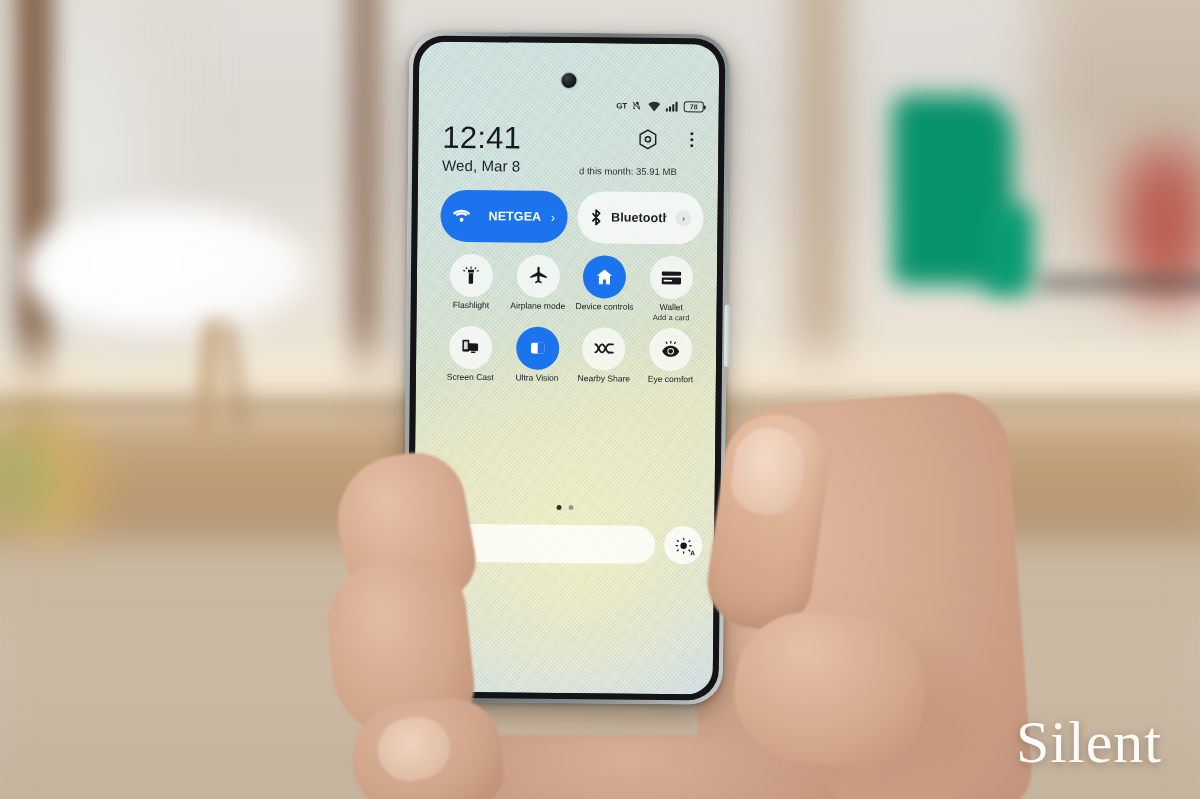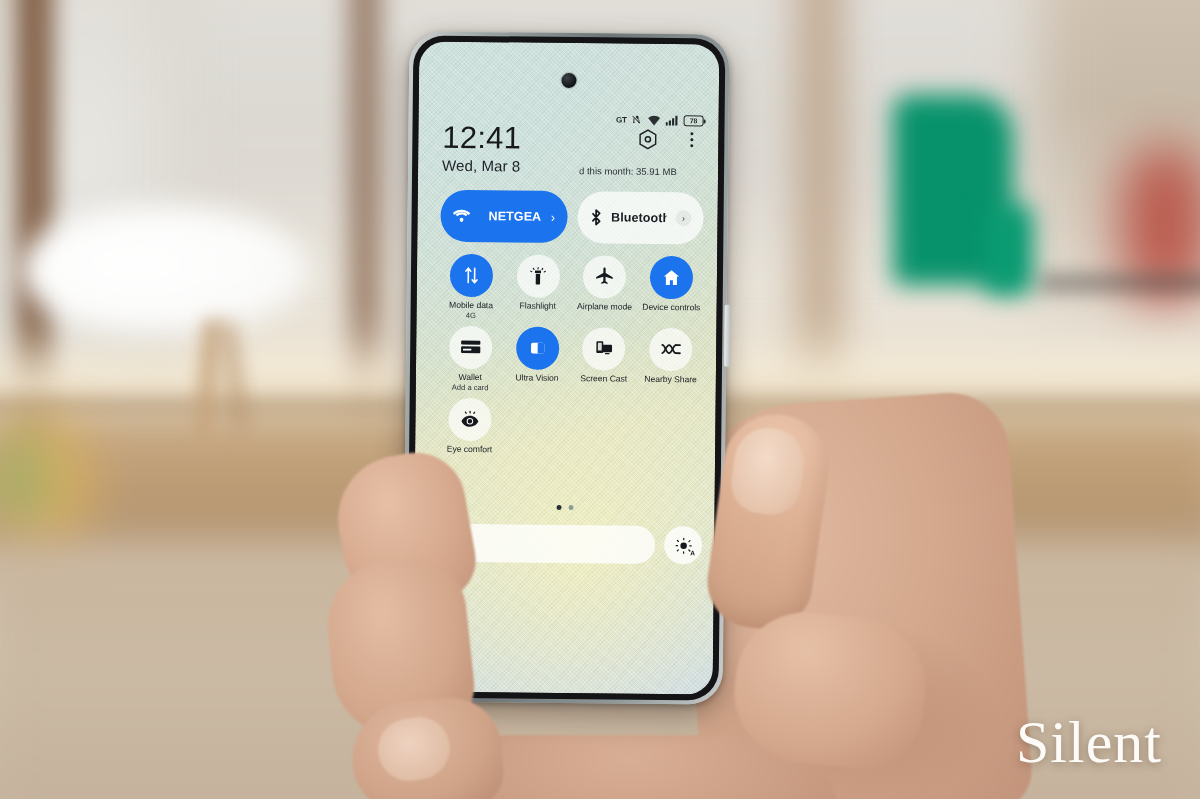--- a/index.html
+++ b/index.html
@@ -238,21 +238,21 @@
   .punch-hole {
     position: absolute; left: 50%; top: 30px; transform: translateX(-50%);
     width: 15px; height: 15px; border-radius: 50%;
     background: radial-gradient(circle at 35% 32%, #3c4247 0%, #14181b 60%, #0a0c0e 100%);
     box-shadow: 0 0 2px rgba(0,0,0,.6);
     z-index: 5;
   }
 
   
   .statusbar {
-    position: absolute; right: 15px; top: 71px;
+    position: absolute; right: 15px; top: 57px;
     display: flex; align-items: center; gap: 5px;
     z-index: 4;
   }
   .sb-text { font-size: 8px; font-weight: 700; color:#25282b; letter-spacing:-.3px; }
   .sb-ico { color:#22262a; display:flex; align-items:center; }
   .battery {
     width: 20px; height: 11px; border: 1.2px solid #25282b; border-radius: 3px;
     display:flex; align-items:center; justify-content:center; position:relative;
   }
   .battery::after{
@@ -456,30 +456,20 @@
             <path d="M3 5.5 11 14.5 7 18V2l4 3.5L3 14.5"></path>
           </svg>
         </span>
         <span class="pill-label">Bluetooth</span>
         <span class="chev">›</span>
       </div>
     </div>
 
     <div class="tiles">
 
-      <div class="tile">
-        <div class="tcircle on">
-          <svg width="19" height="19" viewBox="0 0 24 24" fill="none" stroke="#fff" stroke-width="2" stroke-linecap="round" stroke-linejoin="round">
-            <path d="M8 3v18M8 3 5 6.5M8 3l3 3.5"></path>
-            <path d="M16 21V3M16 21l3-3.5M16 21l-3-3.5"></path>
-          </svg>
-        </div>
-        <div class="tlabel">Mobile data</div>
-        <div class="tsub">4G</div>
-      </div>
 
 
       <div class="tile">
         <div class="tcircle off">
           <svg width="20" height="20" viewBox="0 0 24 24" fill="#15181c">
             <path d="M9.4 8.6h5.2v11.8a1 1 0 0 1-1 1h-3.2a1 1 0 0 1-1-1z"></path>
             <path d="M8.4 4.6h7.2v3.1H8.4z"></path>
             <rect x="11.4" y="0.3" width="1.3" height="3.2" rx=".6"></rect>
             <rect x="6.1" y="1.2" width="1.3" height="3" rx=".6" transform="rotate(-32 6.7 2.7)"></rect>
             <rect x="16.6" y="1.2" width="1.3" height="3" rx=".6" transform="rotate(32 17.2 2.7)"></rect>
@@ -516,40 +506,40 @@
             <rect x="1" y="7.8" width="22" height="7.8" rx="1.2"></rect>
             <rect x="3.2" y="10.6" width="9.5" height="1.9" fill="#fff"></rect>
           </svg>
         </div>
         <div class="tlabel">Wallet</div>
         <div class="tsub">Add a card</div>
       </div>
 
 
       <div class="tile">
-        <div class="tcircle on">
-          <svg width="19" height="19" viewBox="0 0 24 24">
-            <rect x="3.6" y="5.2" width="16.8" height="13.6" rx="2.3" fill="#fff"></rect>
-            <path d="M12 5.2h6.1a2.3 2.3 0 0 1 2.3 2.3v9a2.3 2.3 0 0 1-2.3 2.3H12z" fill="#1b73ee"></path>
-          </svg>
-        </div>
-        <div class="tlabel">Ultra Vision</div>
-      </div>
-
-      <div class="tile">
         <div class="tcircle off">
           <svg width="20" height="20" viewBox="0 0 24 24" fill="#15181c">
             <rect x="2.6" y="3.4" width="8.2" height="14.2" rx="1.3"></rect>
             <rect x="4.4" y="5.4" width="4.6" height="9.3" fill="#fff" opacity=".85"></rect>
             <rect x="9.6" y="7.6" width="11.8" height="9" rx="1.2"></rect>
             <rect x="11.3" y="9.3" width="8.4" height="5.7" fill="#fff" opacity=".0"></rect>
             <rect x="13.1" y="17.4" width="5.2" height="1.7"></rect>
           </svg>
         </div>
         <div class="tlabel">Screen Cast</div>
+      </div>
+
+      <div class="tile">
+        <div class="tcircle on">
+          <svg width="19" height="19" viewBox="0 0 24 24">
+            <rect x="3.6" y="5.2" width="16.8" height="13.6" rx="2.3" fill="#fff"></rect>
+            <path d="M12 5.2h6.1a2.3 2.3 0 0 1 2.3 2.3v9a2.3 2.3 0 0 1-2.3 2.3H12z" fill="#1b73ee"></path>
+          </svg>
+        </div>
+        <div class="tlabel">Ultra Vision</div>
       </div>
 
       <div class="tile">
         <div class="tcircle off">
           <svg width="22" height="18" viewBox="0 0 26 18" fill="none" stroke="#15181c" stroke-width="2.1" stroke-linecap="round">
             <path d="M2.5 4.2c3.4 0 4.2 9.6 8 9.6s4.6-9.6 8-9.6"></path>
             <path d="M2.5 13.8c3.4 0 4.2-9.6 8-9.6s4.6 9.6 8 9.6"></path>
             <path d="M18.5 4.2h4.8M18.5 13.8h4.8"></path>
           </svg>
         </div>

